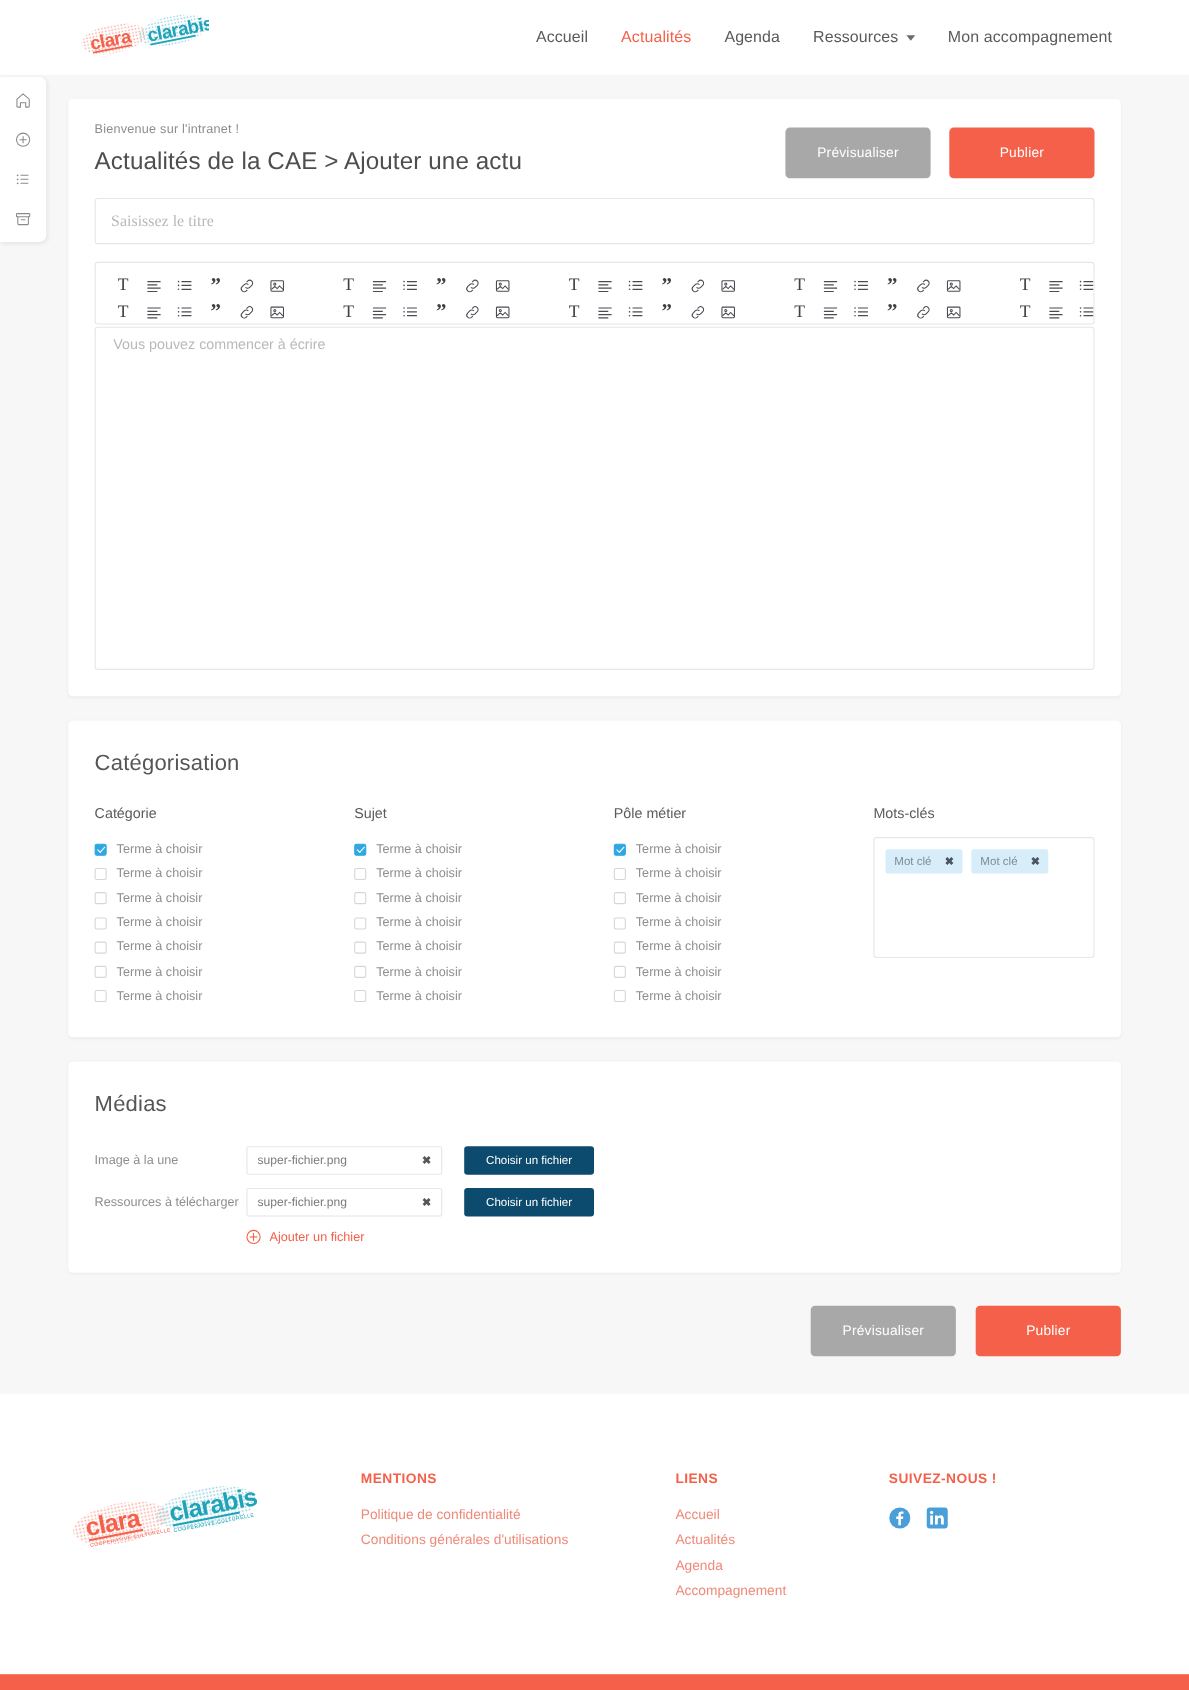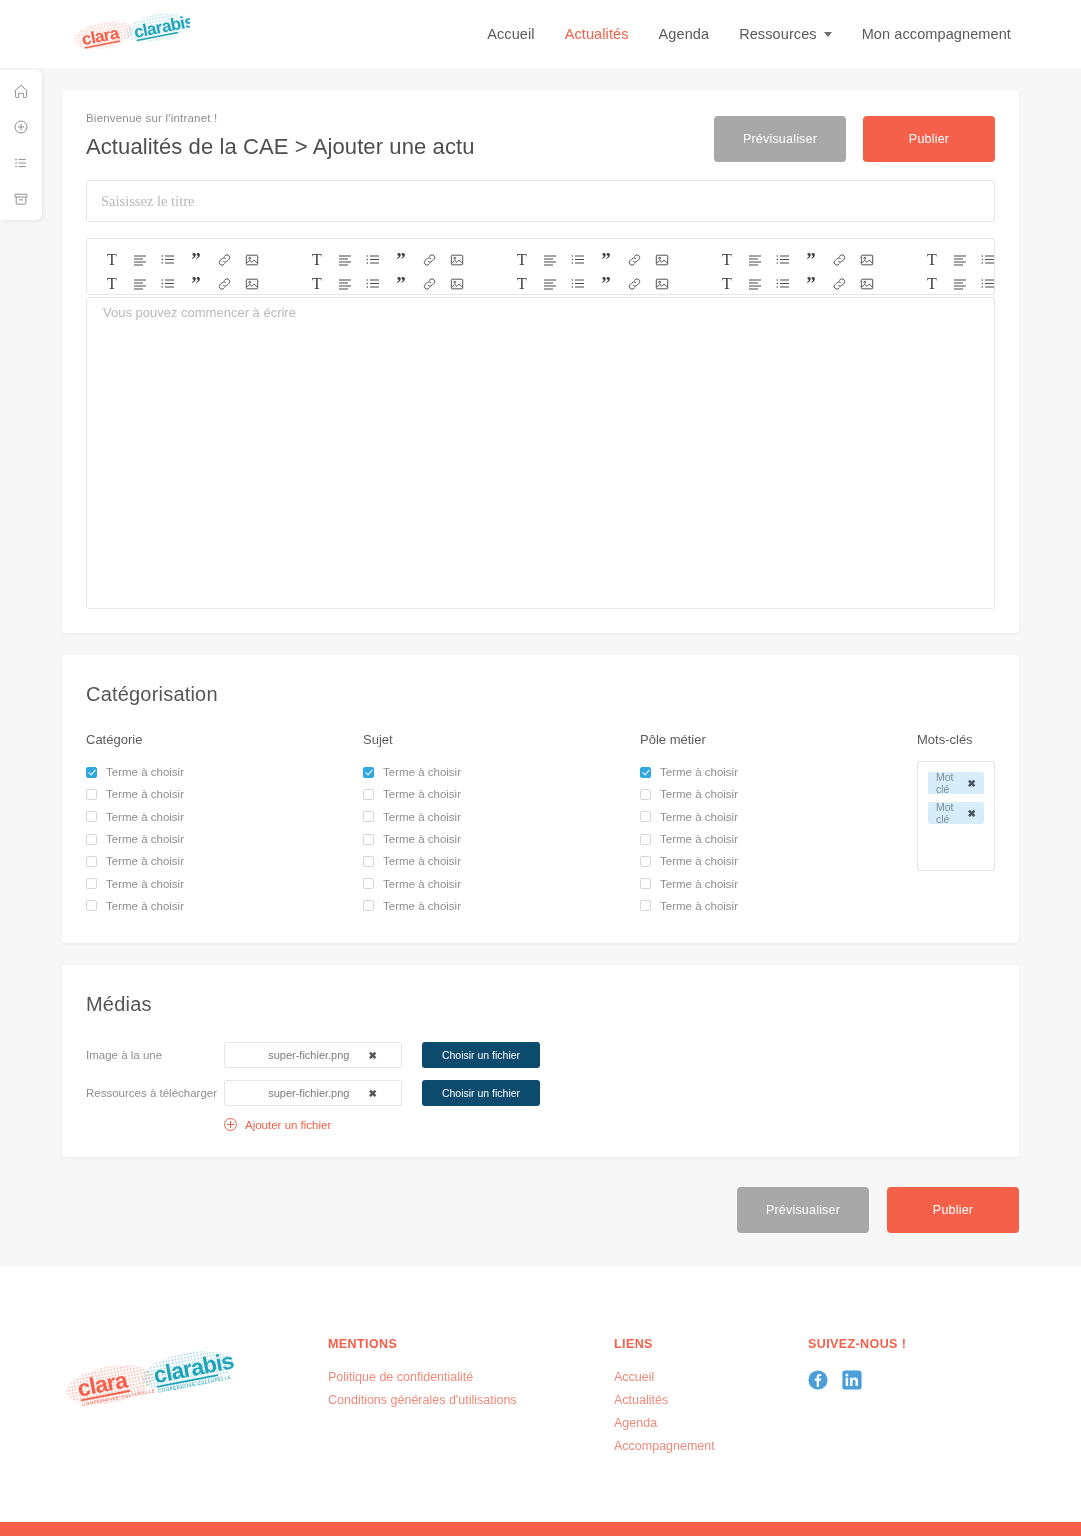--- a/index.html
+++ b/index.html
@@ -180,21 +180,20 @@
     font-size: 20px;
     font-weight: 400;
     color: #555;
     letter-spacing: .2px;
   }
 
   .cat-grid {
     display: grid;
     grid-template-columns: 236px 236px 236px 1fr;
     margin-top: 26px;
-    gap: 41px;
   }
   .cat-col-head {
     font-size: 13px;
     color: #5b5b5b;
     margin-bottom: 14px;
   }
   .cb-row {
     display: flex;
     align-items: center;
     gap: 9px;
@@ -264,25 +263,24 @@
     font-size: 11.5px;
     color: #8e8e92;
   }
   .file-field {
     width: 178px;
     height: 26px;
     border: 1px solid #e6e6e8;
     border-radius: 2px;
     display: flex;
     align-items: center;
-    padding: 0 24px;
+    padding: 0 9px;
     font-size: 11px;
     color: #7b7b7f;
     background: #fff;
-    text-align: center;
   }
   .file-name { flex: 1; }
   .file-x { color: #56565a; font-size: 10px; cursor: pointer; font-weight: bold; }
   .btn-file {
     margin-left: 20px;
     background: #0c4a6e;
     border: none;
     border-radius: 3px;
     color: #fff;
     font-size: 10.5px;

